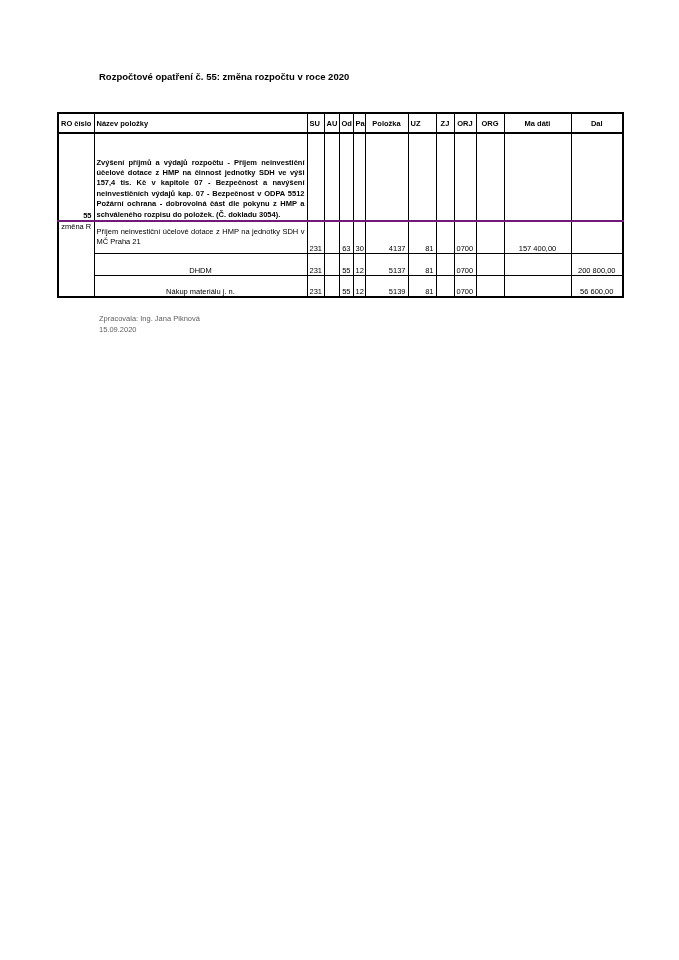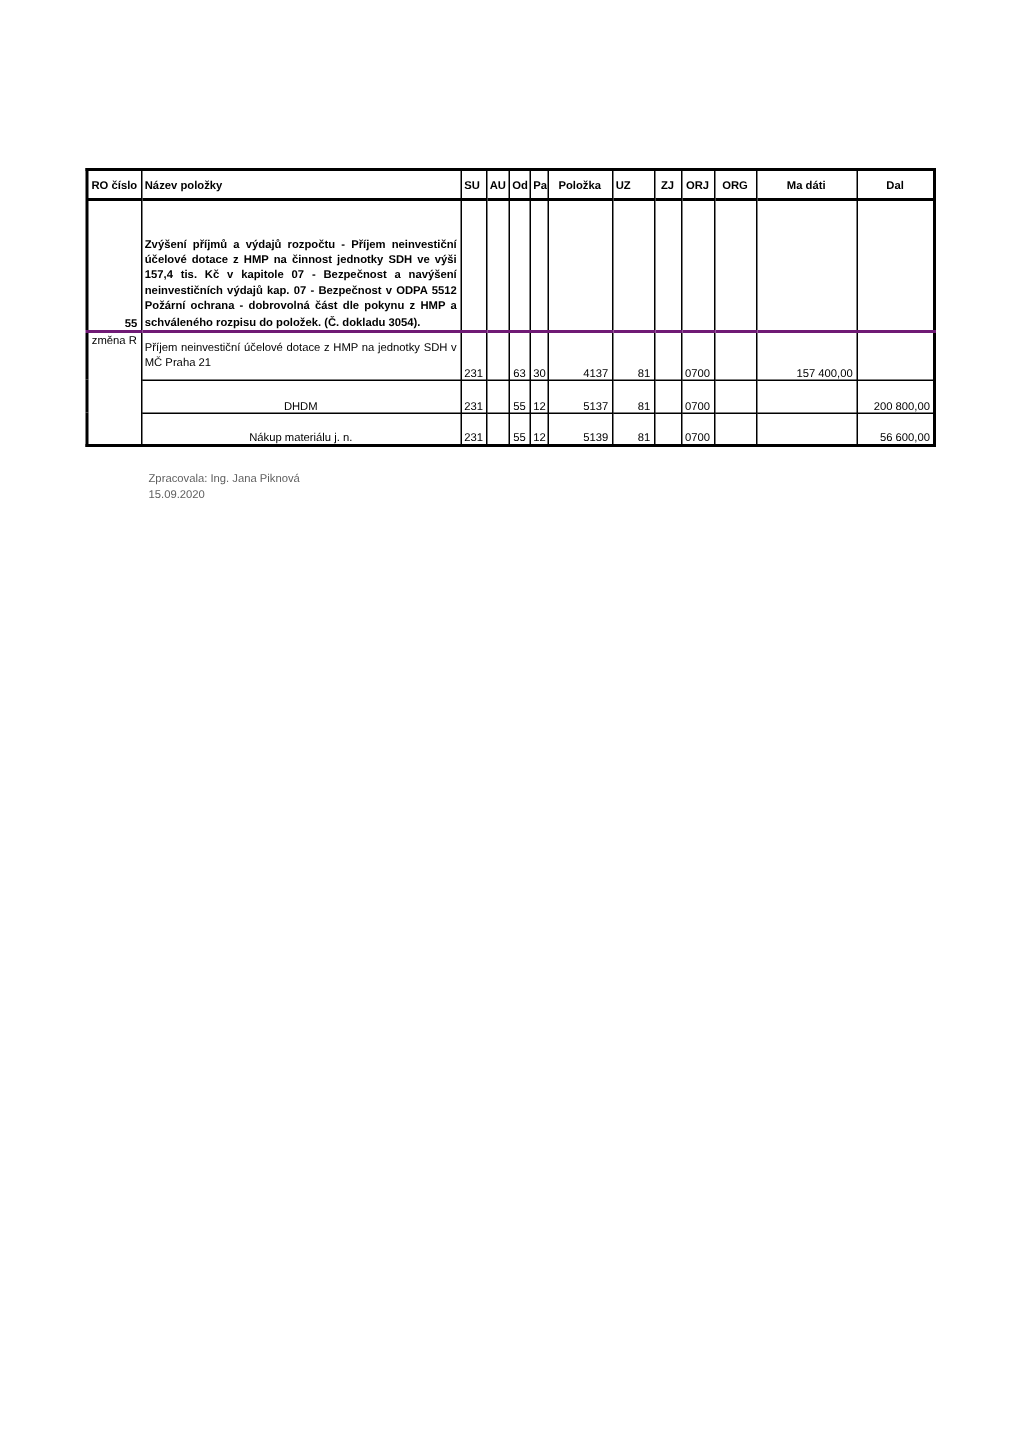--- a/index.html
+++ b/index.html
@@ -83,45 +83,46 @@
     text-align: center;
     padding: 0 2px 4px 2px;
   }
   td.num {
     vertical-align: bottom;
     text-align: right;
     padding: 0 2px 4px 0;
   }
   td.txt {
     vertical-align: bottom;
-    text-align: center;
+    text-align: left;
     padding: 0 0 4px 2px;
     margin-left: 45px;
   }
   td.amt {
     vertical-align: bottom;
-    text-align: right;
+    text-align: center;
     padding: 0 3px 4px 0;
     white-space: nowrap;
   }
   .footer {
     position: absolute;
     left: 99px;
     top: 313px;
     font-size: 7.5px;
     line-height: 11px;
     color: #5f5f5f;
   }
 </style>
 </head>
 <body>
 
 <div class="page">
 
   <div class="doc-title">
+    <div>Rozpočtové opatření č. 55: změna rozpočtu v roce 2020</div>
   </div>
 
   <table class="budget">
     <colgroup>
       <col style="width:36px">
         <col style="width:213px">
         <col style="width:17px">
       <col style="width:15px">
         <col style="width:14px">
         <col style="width:12px">

